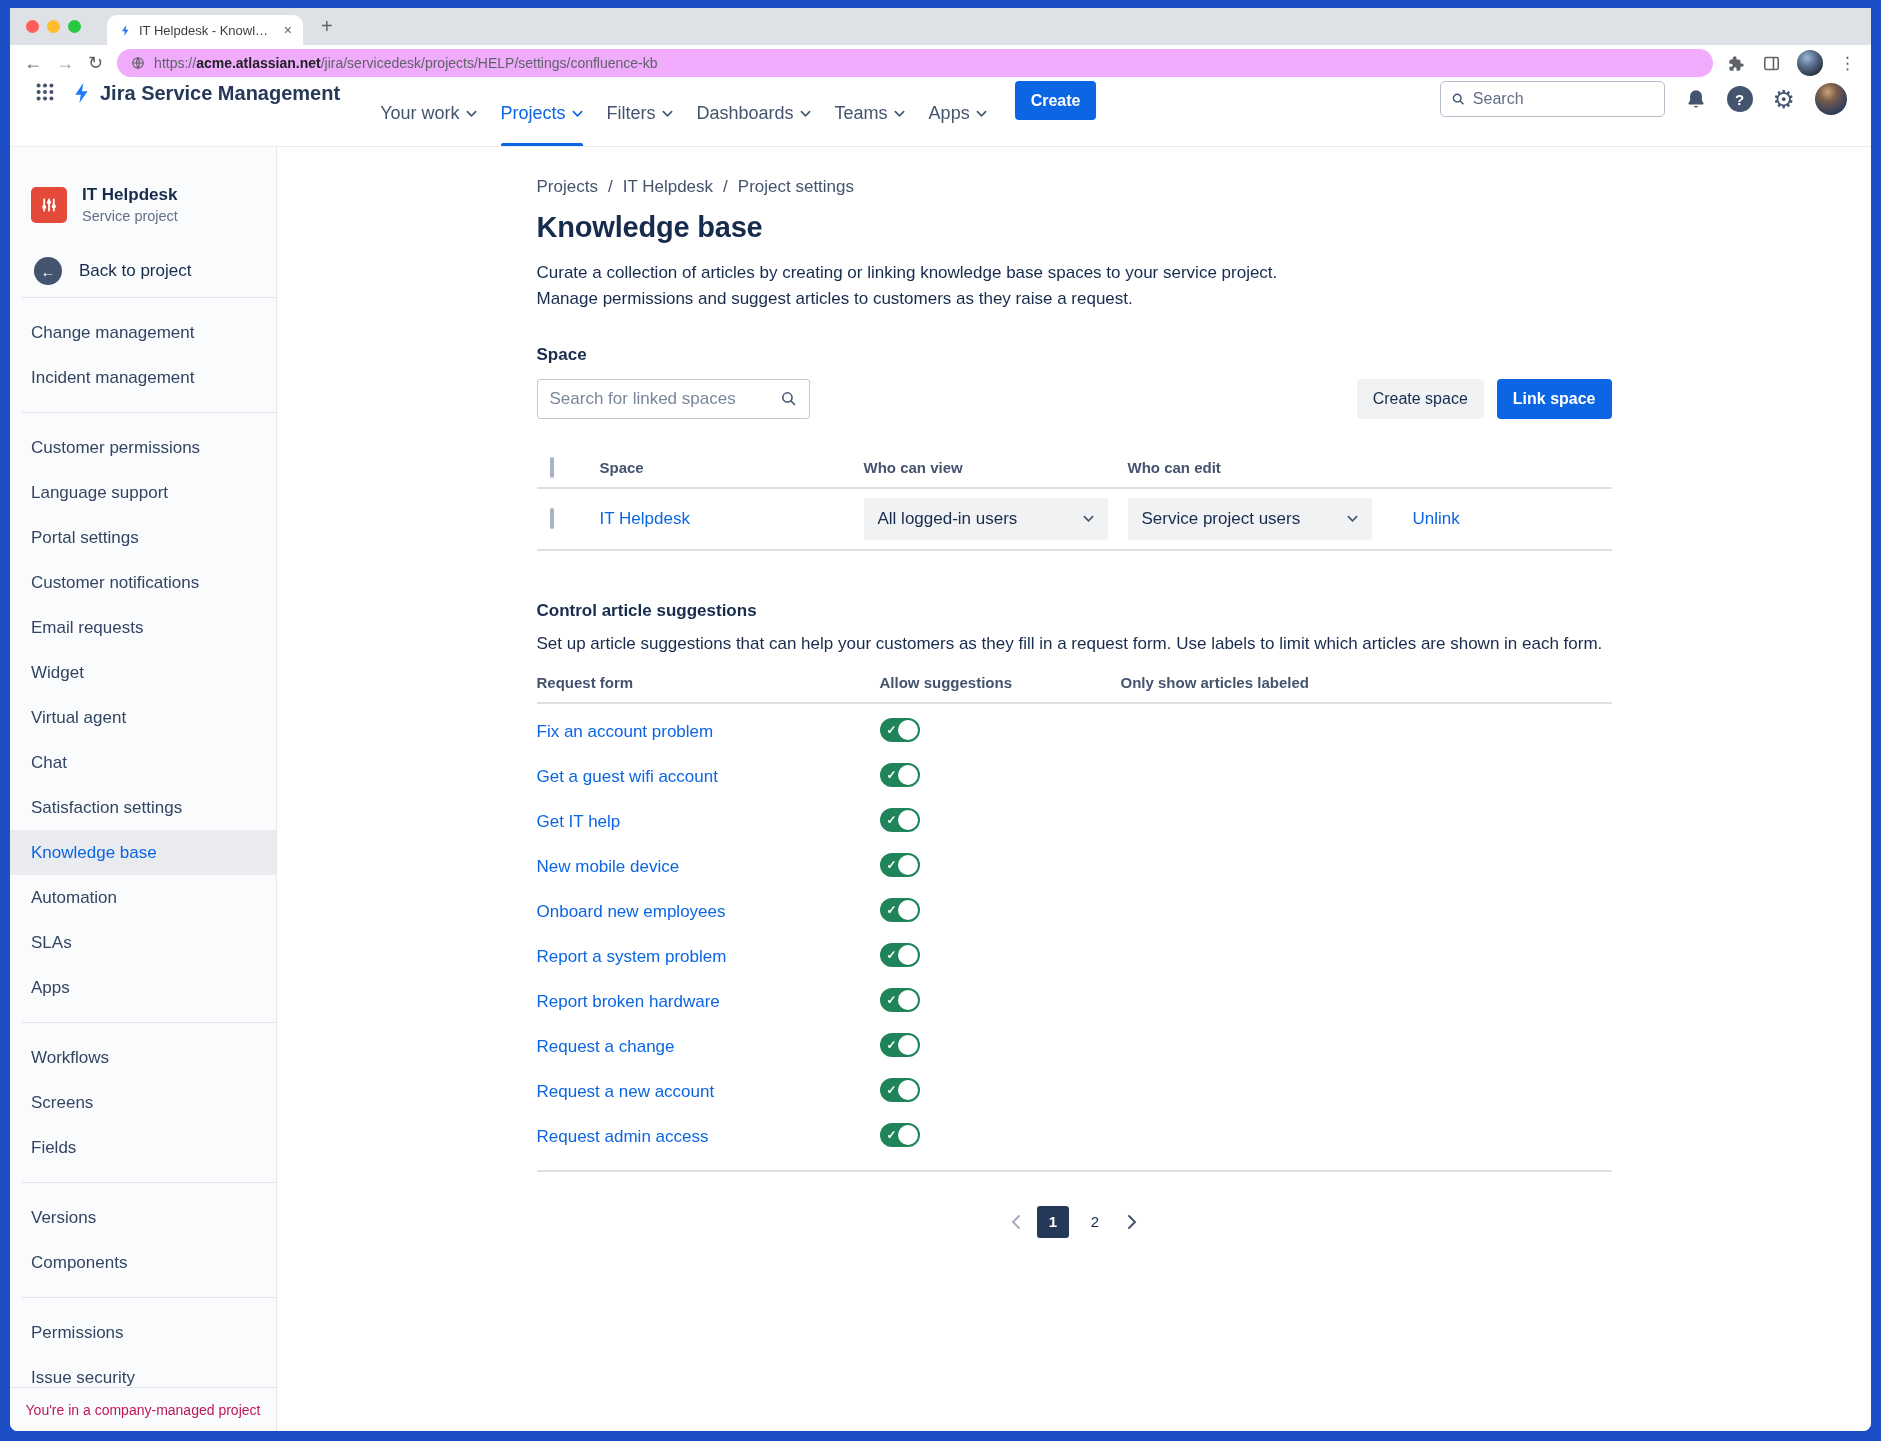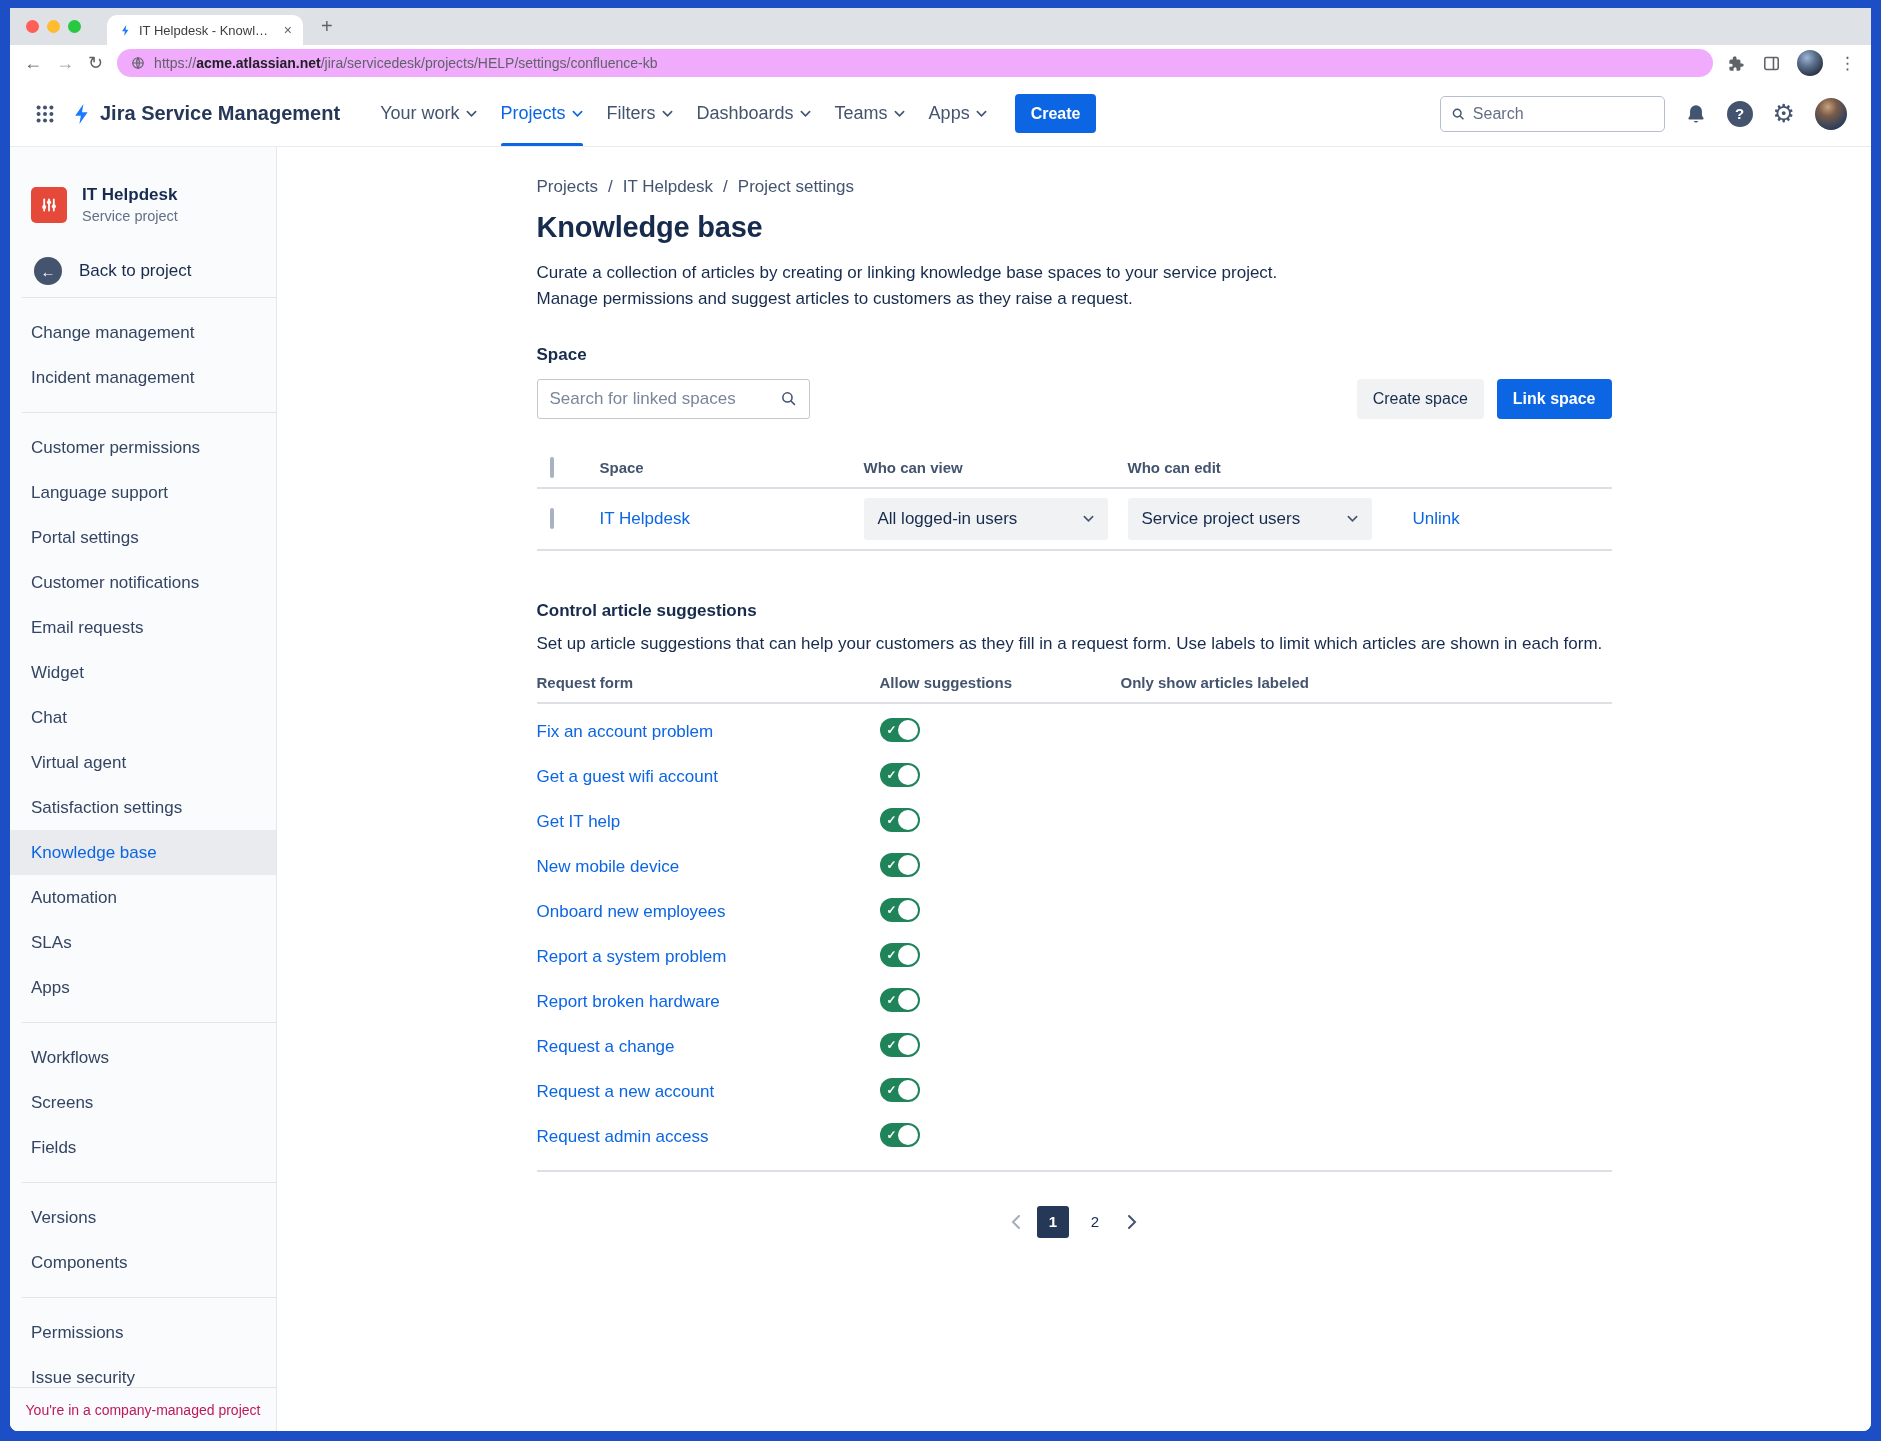--- a/index.html
+++ b/index.html
@@ -20,21 +20,21 @@
   .urlbar { height:36px; background:#fff; display:flex; align-items:center; padding:0 14px; gap:14px; flex-shrink:0; }
   .navglyph { font-size:18px; color:#5F6368; }
   .navglyph.dim { color:#9AA0A6; }
   .omnibox { flex:1; height:28px; background:#f0abfc; border-radius:14px; display:flex; align-items:center; padding:0 14px; gap:9px; font-size:14px; }
   .url-dim { color:#5F6368; } .url-host { color:#202124; font-weight:700; }
   .chrome-icons { display:flex; align-items:center; gap:16px; }
   .chrome-avatar { width:26px; height:26px; border-radius:50%; background:radial-gradient(circle at 38% 30%, #9fb7d8 0%, #5d728f 35%, #2b3546 75%, #141c28 100%); }
   .dots { font-size:17px; color:#5F6368; letter-spacing:1px; }
 
   
-  .appnav { height:66px; background:#fff; border-bottom:1px solid #E9EBEF; display:flex; align-items:center; padding:0 24px; flex-shrink:0; }
+  .appnav { height:66px; background:#fff; border-bottom:1px solid #E9EBEF; display:flex; align-items:flex-start; padding:0 24px; flex-shrink:0; }
   .gridicon { margin-right:14px; display:flex; }
   .brand { display:flex; align-items:center; gap:6px; margin-right:28px; }
   .brand-name { font-size:20px; font-weight:700; color:#253858; white-space:nowrap; }
   .primary-nav { display:flex; align-items:stretch; height:100%; }
   .nav-item { position:relative; display:flex; align-items:center; gap:6px; padding:0 12px; font-size:18px; font-weight:500; color:#44546F; cursor:pointer; }
   .nav-item.active { color:#0C66E4; }
   .nav-item.active .nav-underline { position:absolute; left:12px; right:12px; bottom:0; height:3px; background:#0C66E4; border-radius:2px 2px 0 0; }
   .create-btn { margin-left:16px; background:#0C66E4; color:#fff; font-size:16px; font-weight:600; border:none; border-radius:4px; height:39px; padding:0 16px; cursor:pointer; }
   .appnav-right { margin-left:auto; display:flex; align-items:center; gap:20px; }
   .nav-search { width:225px; height:36px; border:1px solid #B6BECB; border-radius:5px; display:flex; align-items:center; padding:0 10px; gap:8px; }
@@ -264,22 +264,22 @@
           <div id="sb-groups">
               <div class="sb-item">Change management</div>
               <div class="sb-item">Incident management</div>
               <div class="sb-divider"></div>
               <div class="sb-item">Customer permissions</div>
               <div class="sb-item">Language support</div>
               <div class="sb-item">Portal settings</div>
               <div class="sb-item">Customer notifications</div>
               <div class="sb-item">Email requests</div>
               <div class="sb-item">Widget</div>
+              <div class="sb-item">Virtual agent</div>
               <div class="sb-item">Chat</div>
-              <div class="sb-item">Virtual agent</div>
               <div class="sb-item">Satisfaction settings</div>
               <div class="sb-item selected">Knowledge base</div>
               <div class="sb-item">Automation</div>
               <div class="sb-item">SLAs</div>
               <div class="sb-item">Apps</div>
               <div class="sb-divider"></div>
               <div class="sb-item">Workflows</div>
               <div class="sb-item">Screens</div>
               <div class="sb-item">Fields</div>
               <div class="sb-divider"></div>

